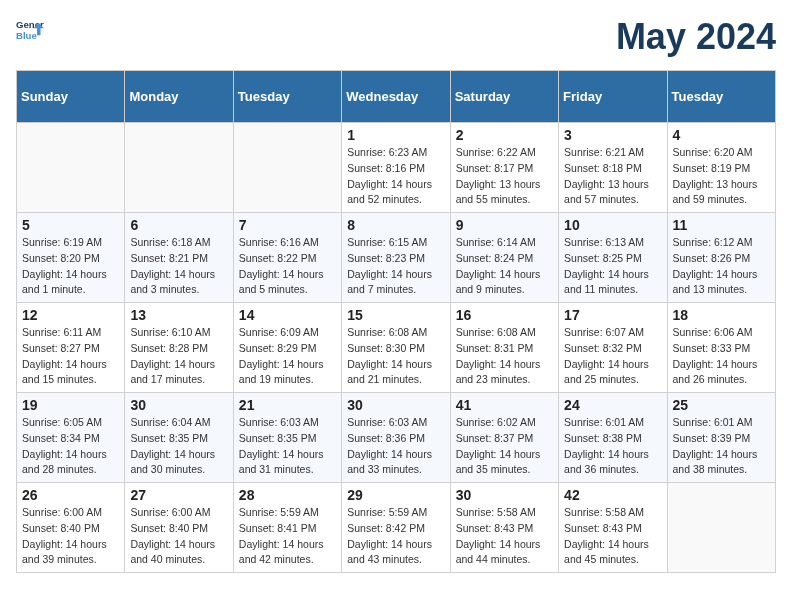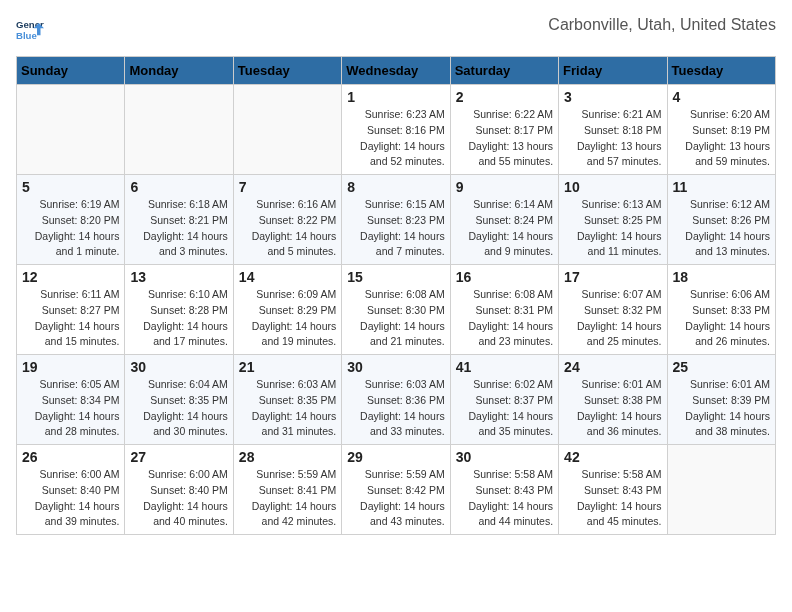--- a/index.html
+++ b/index.html
@@ -37,22 +37,22 @@
       font-size: 16px;
       color: #555;
     }
     .calendar-table {
       width: 100%;
       border-collapse: collapse;
       font-size: 11px;
     }
     .calendar-table th {
       background: #2e6da4;
-      color: #000000;
-      padding: 6px 4px;
+      color: #ffffff;
+      padding: 18px 4px;
       text-align: left;
       font-size: 13px;
       font-weight: bold;
       border: 1px solid #ccc;
     }
     .calendar-table td {
       border: 1px solid #d0d0d0;
       vertical-align: top;
       padding: 4px 5px;
       width: 108px;
@@ -65,39 +65,38 @@
     .day-number {
       font-size: 14px;
       font-weight: bold;
       color: #222;
       margin-bottom: 2px;
     }
     .day-info {
       color: #333;
       line-height: 1.5;
       font-size: 10.5px;
-      text-align: right;
     }
     .empty-cell {
       background: #f9f9f9 !important;
     }
   </style>
 </head>
 <body>
 
 <div class="header">
   <div class="logo">
     <svg class="logo-icon" viewBox="0 0 32 32">
       <text x="0" y="14" font-size="11" font-weight="bold" fill="#1a3a5c">General</text>
       <text x="0" y="26" font-size="11" font-weight="bold" fill="#4a90d9">Blue</text>
       <polygon points="26,8 32,14 28,14 28,22 24,22 24,14 20,14" fill="#4a90d9"></polygon>
     </svg>
   </div>
   <div class="title-block">
-    <div class="location-title">Carbonville, Utah, United States</div>
+    <div class="month-title">May 2024</div>
   </div>
 </div>
 
 <table class="calendar-table">
   <thead>
     <tr id="weekday-header">
     <th>Sunday</th>
         <th>Monday</th>
         <th>Tuesday</th>
         <th>Wednesday</th>

